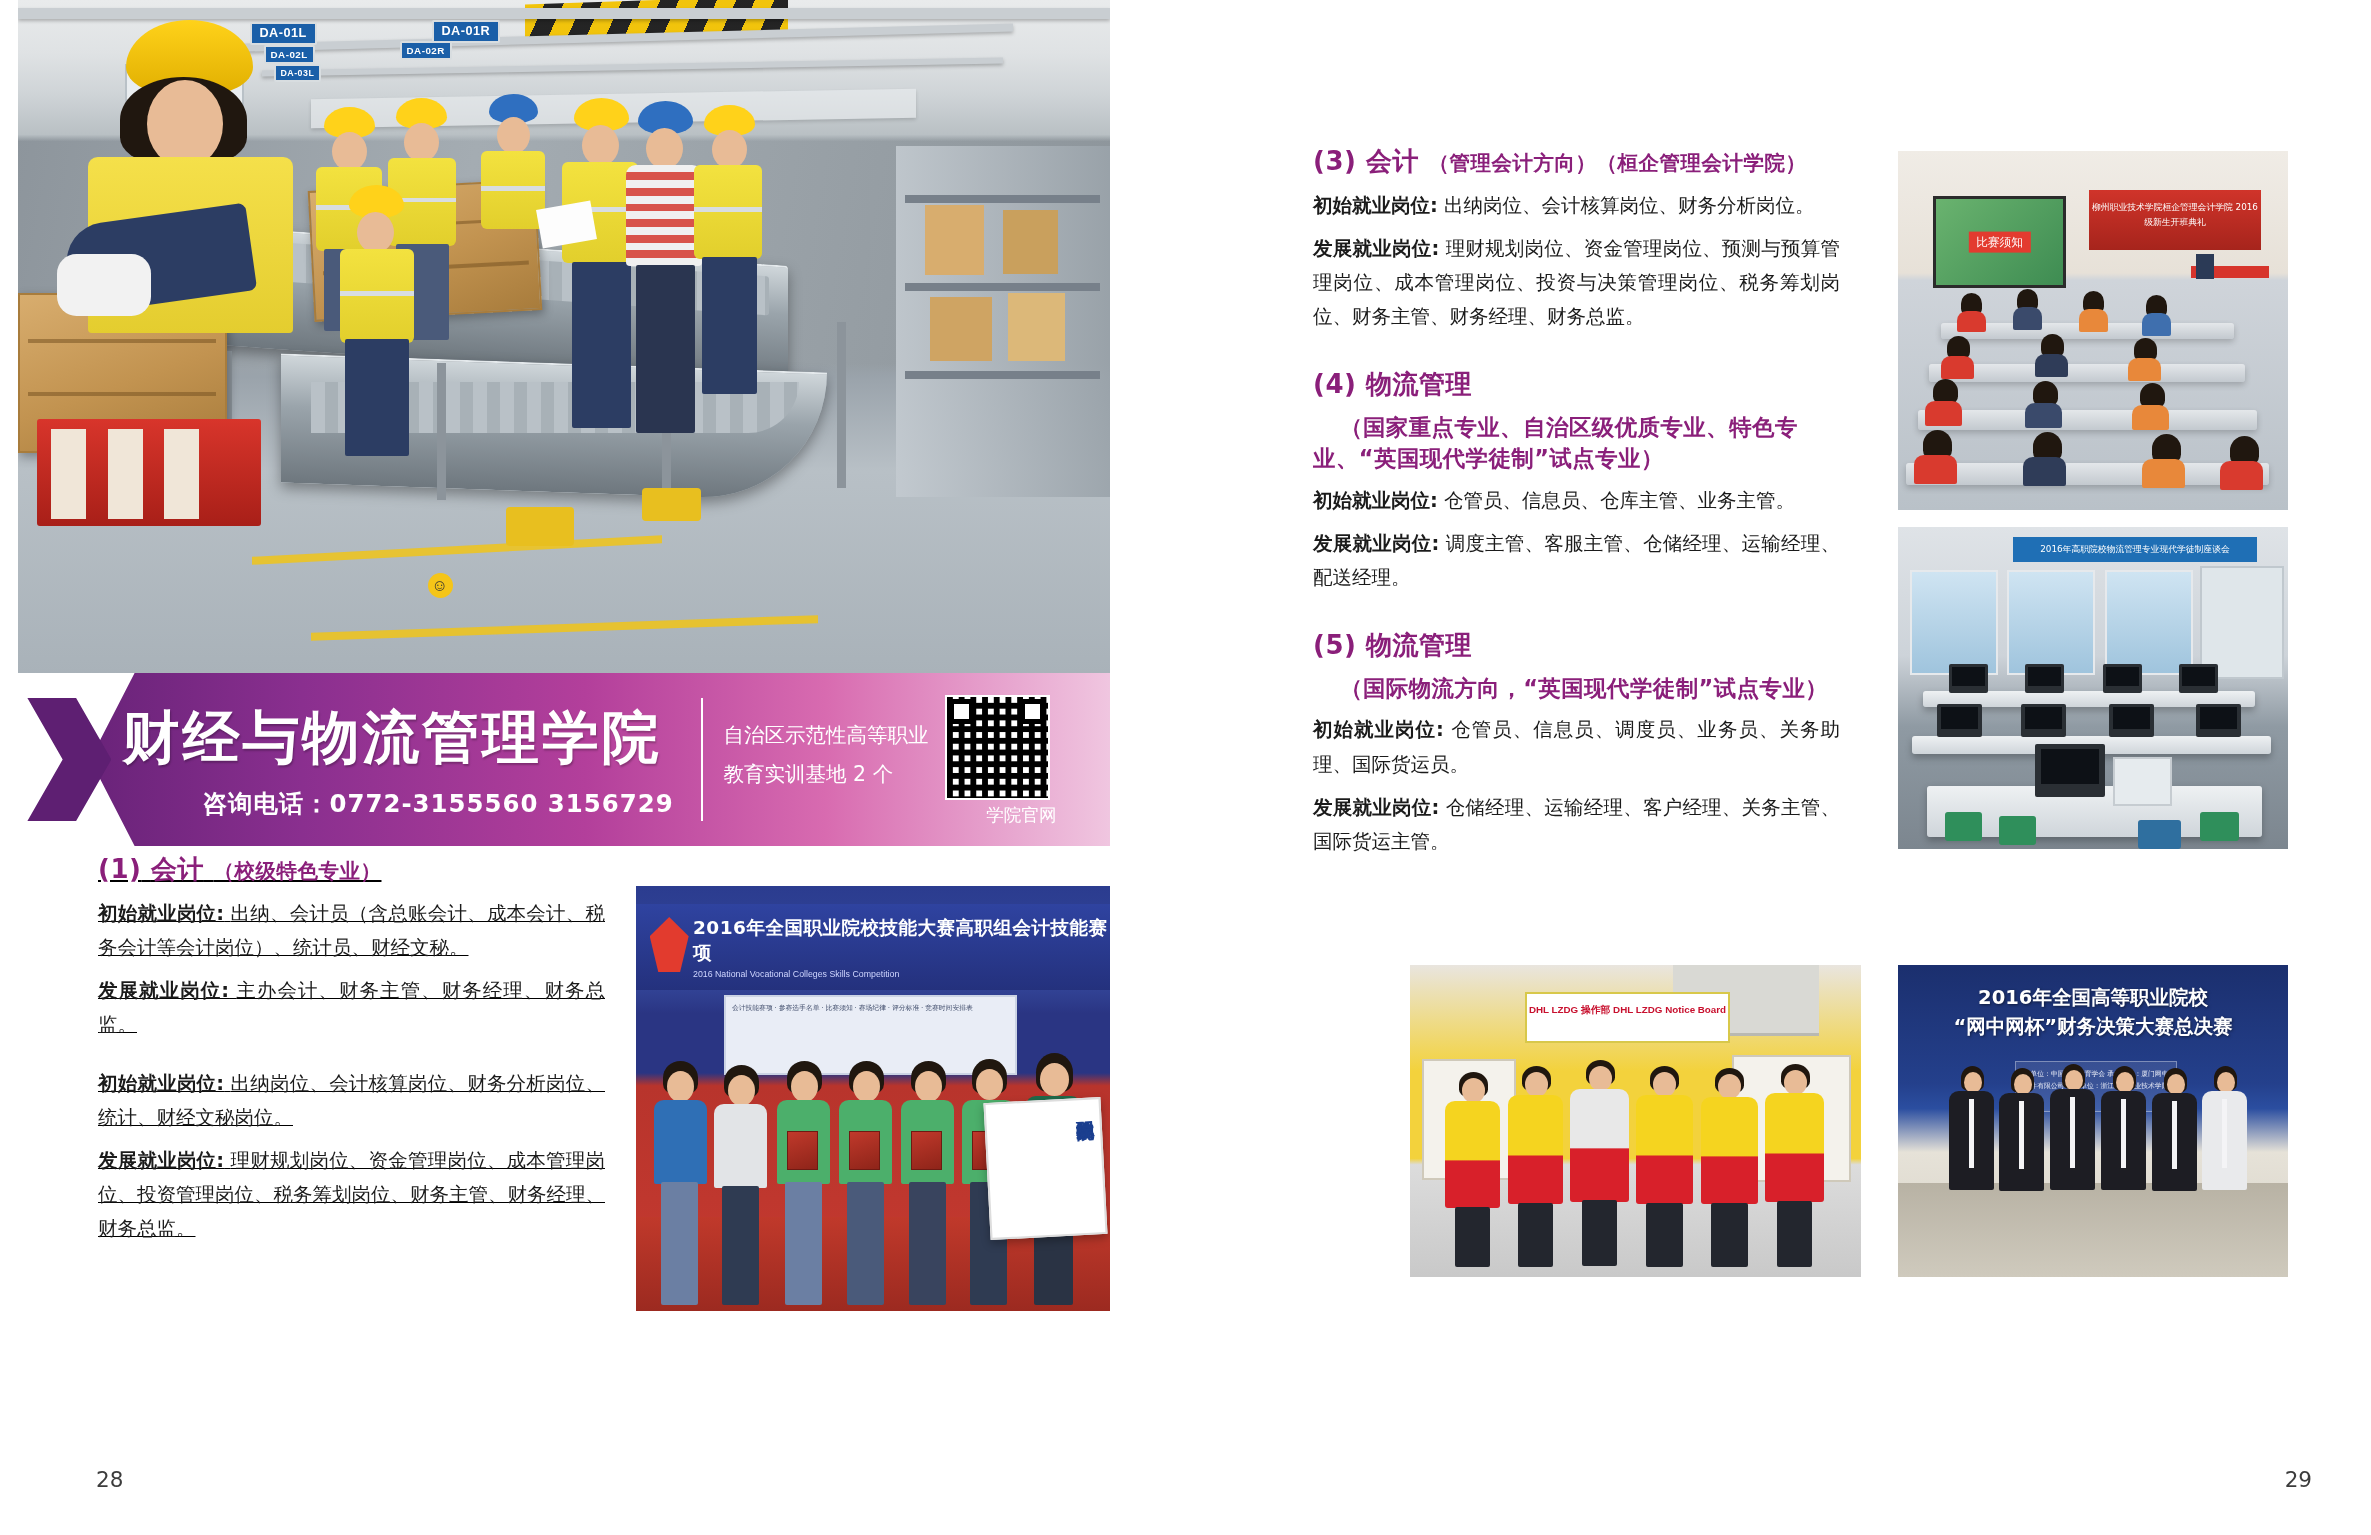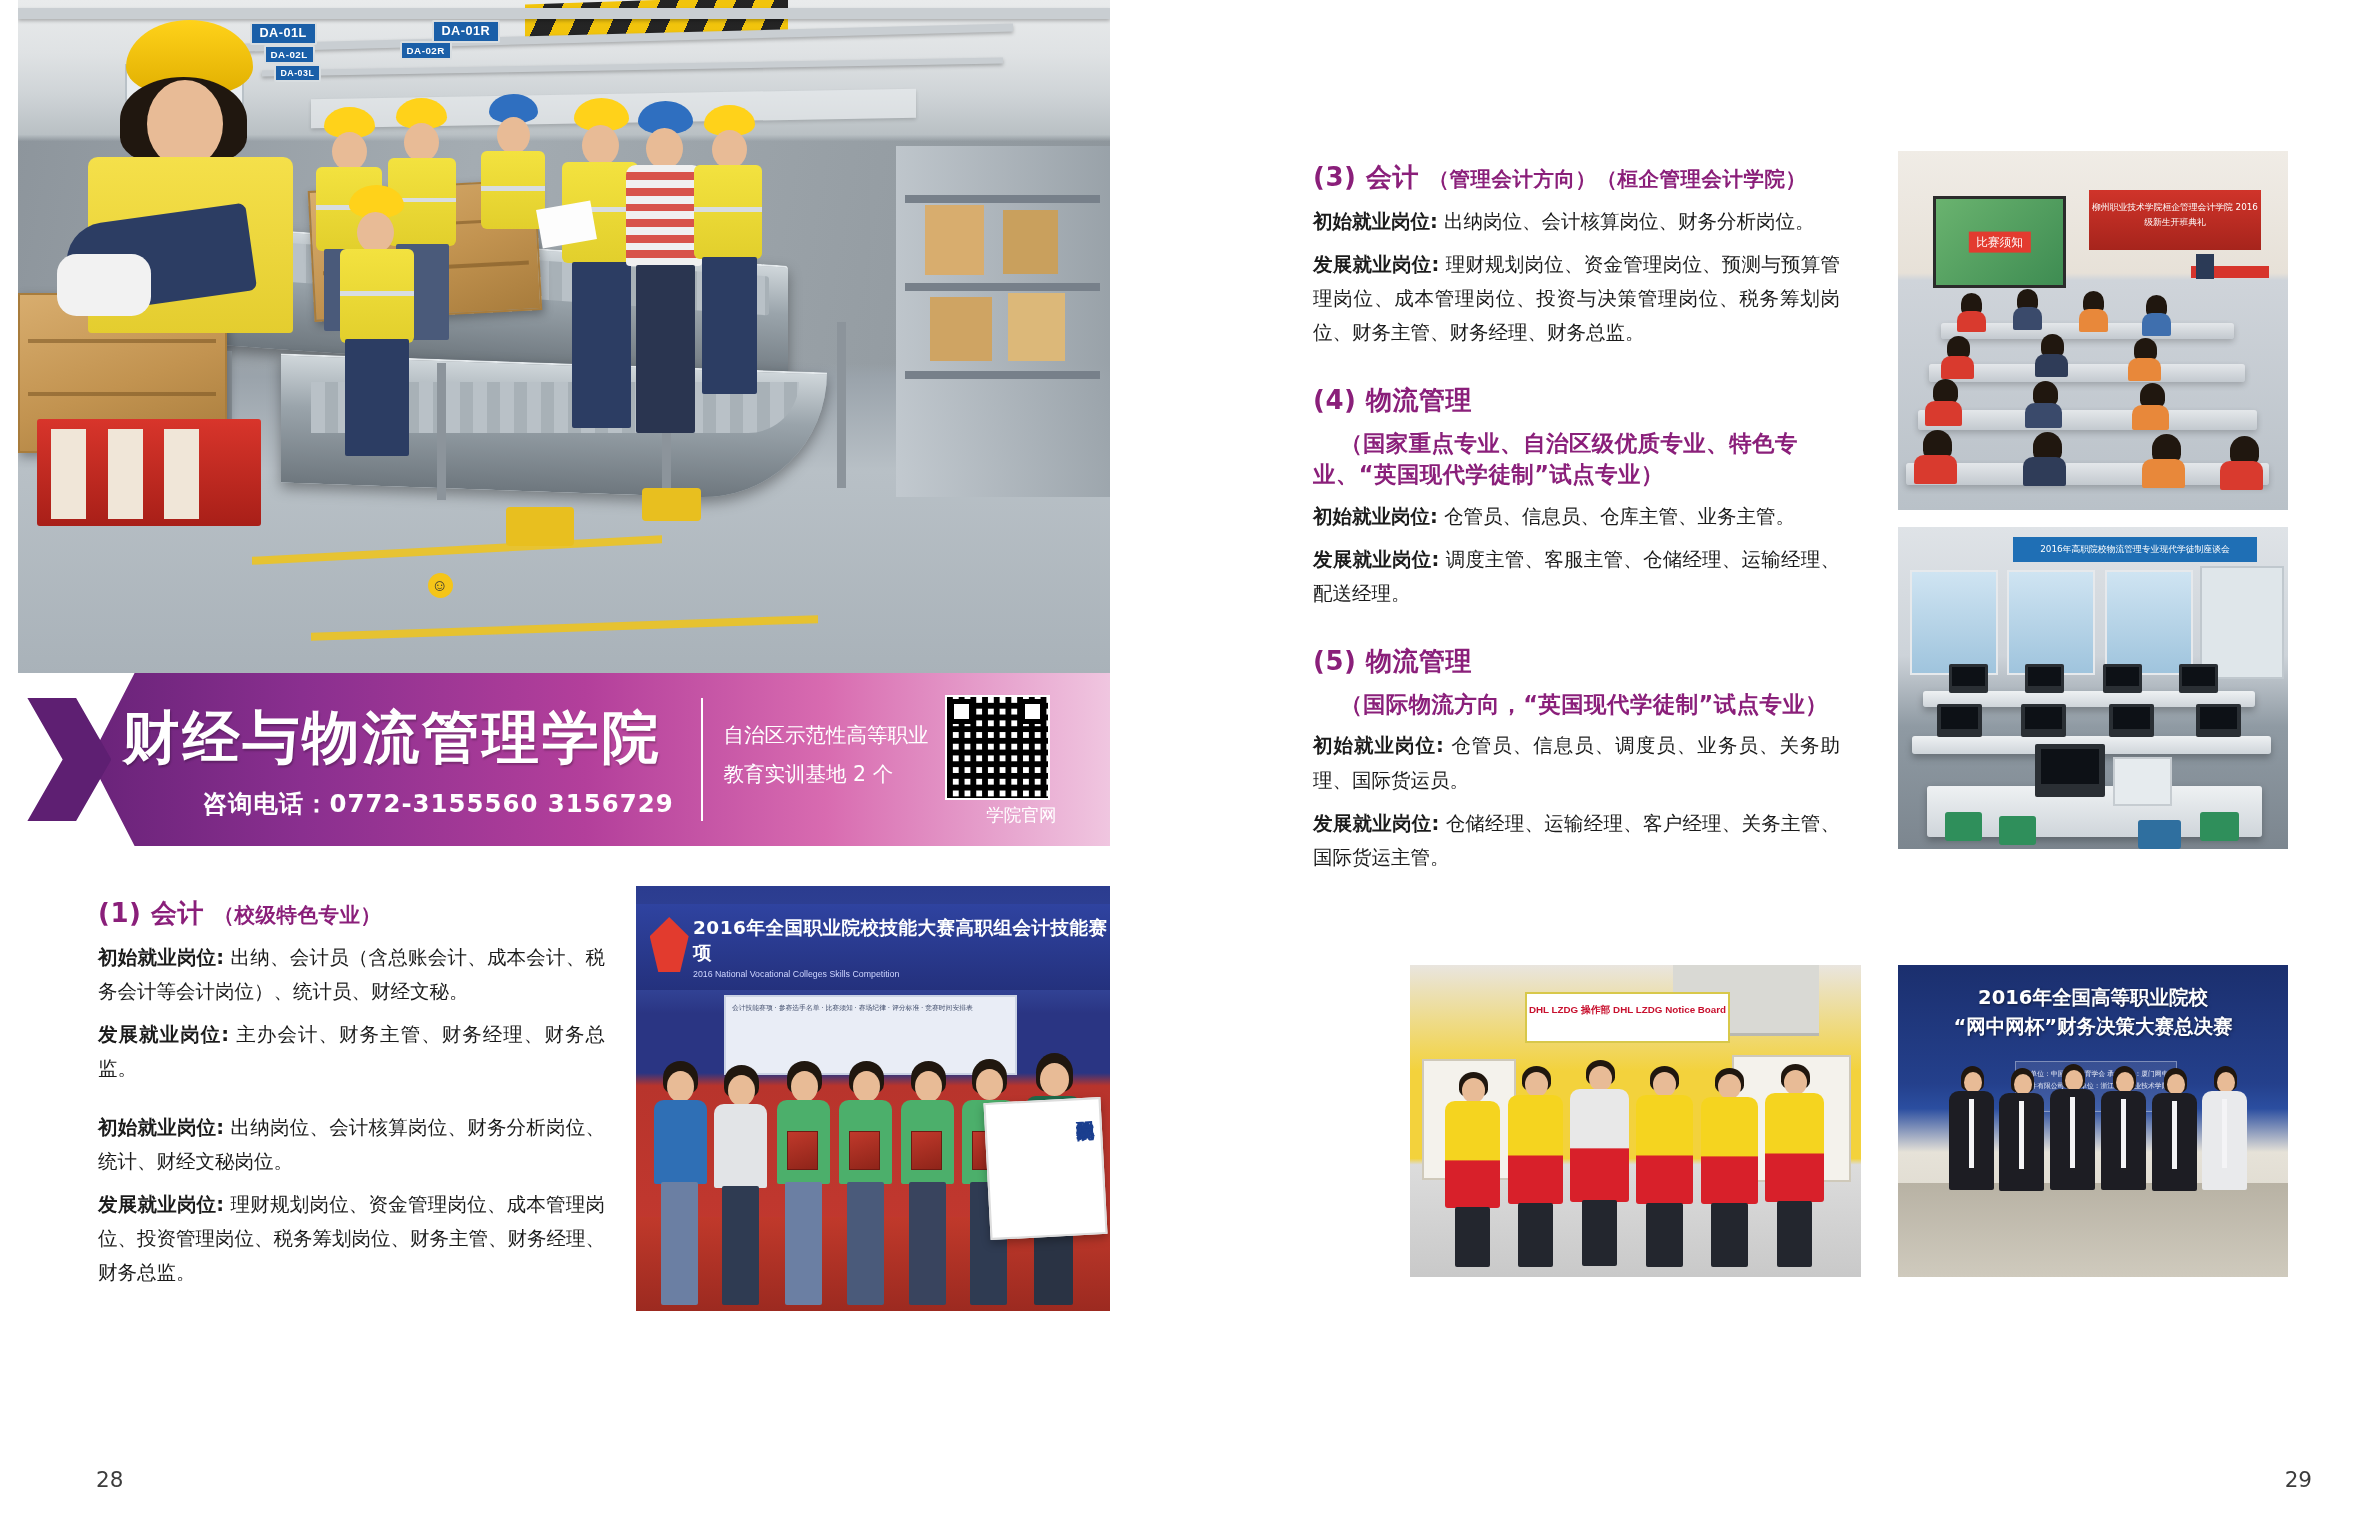--- a/index.html
+++ b/index.html
@@ -239,22 +239,23 @@
   .qr-caption {
     margin-top: 3.9px;
     color: #ffffff;
     font-size: 17.6px;
     font-family: "DejaVu Sans", sans-serif;
   }
 
   
   .lp-text {
     position: absolute;
-    left: 98px; top: 896px;
+    left: 98px; top: 852px;
     width: 507px;
+    text-decoration: underline;
   }
   .maj-head {
     color: #8a1f7a;
     font-size: 26px;
     font-weight: bold;
     font-family: "DejaVu Sans", sans-serif;
     margin: 0 0 9.8px 0;
     letter-spacing: 0.5px;
   }
   .maj-head .sub {
@@ -384,21 +385,20 @@
   .right-page {
     position: absolute;
     left: 1186px; top: 0;
     width: 1186px;
     height: 1535px;
   }
   .rp-text {
     position: absolute;
     left: 127px; top: 144px;
     width: 527px;
-    margin-top: 16px;
   }
   .rp-block { margin-bottom: 33px; }
 
   
   .photo {
     position: absolute;
     overflow: hidden;
     background: #444;
   }
   

